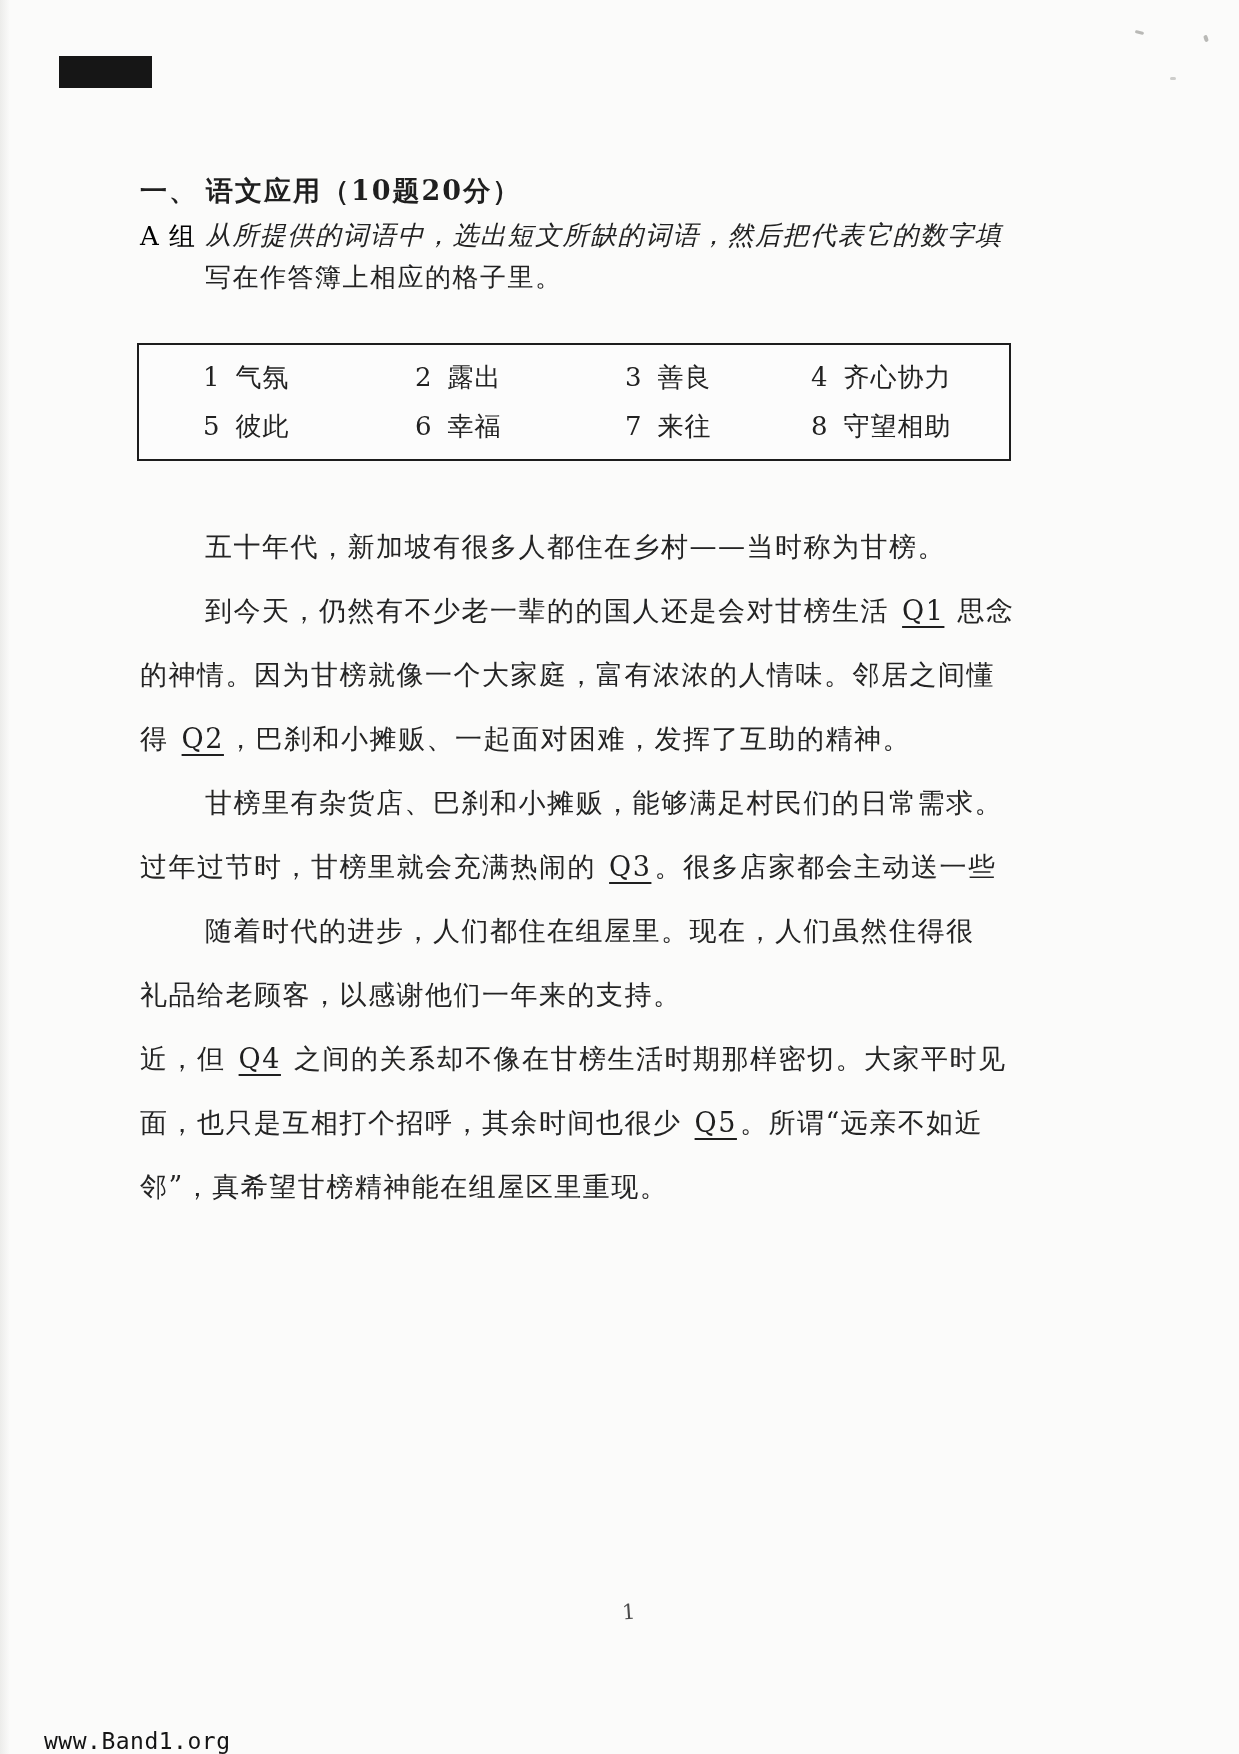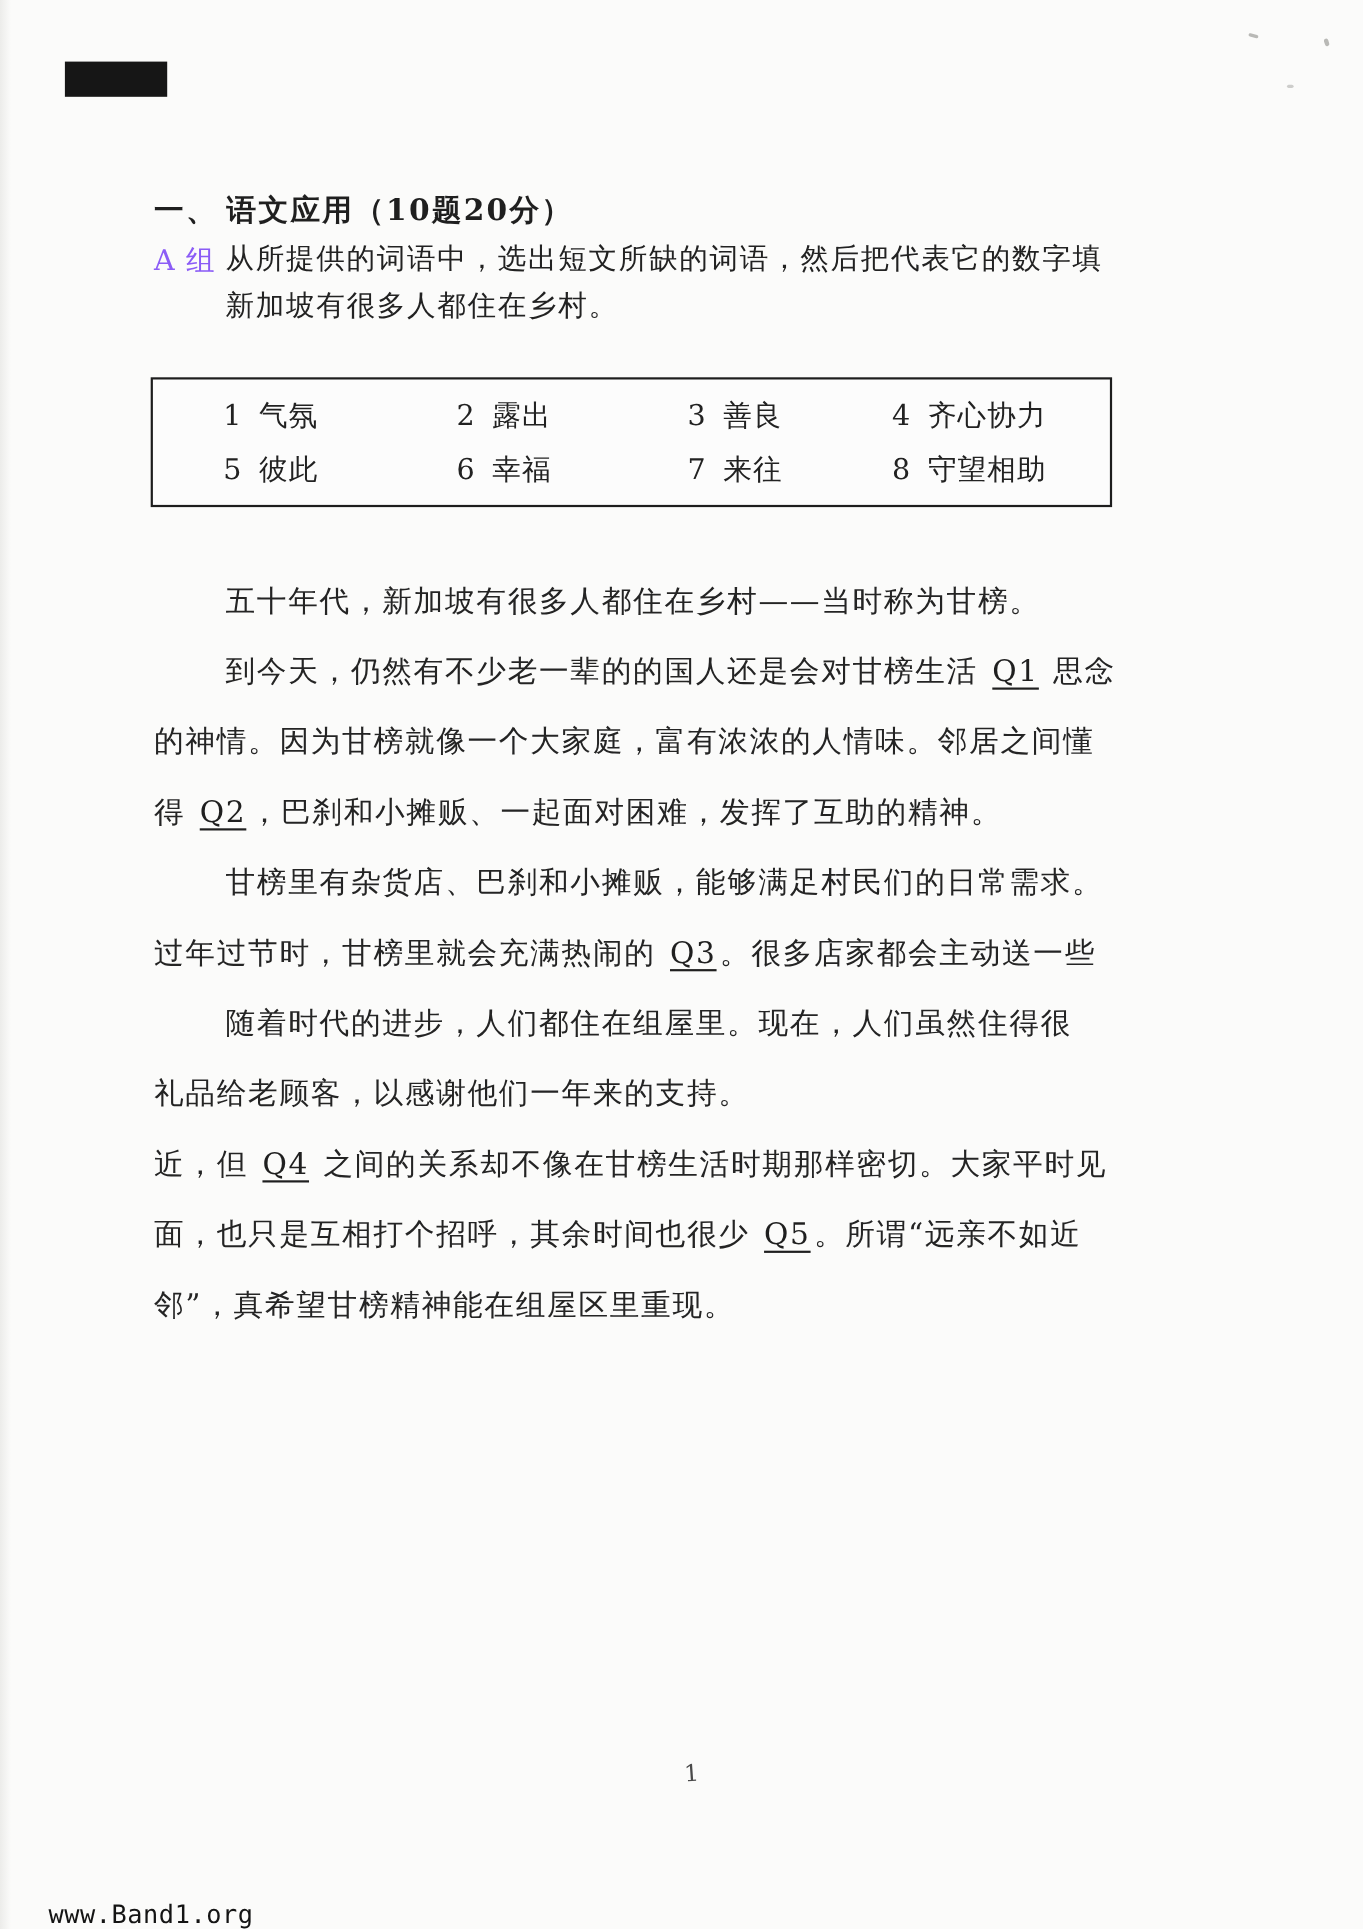--- a/index.html
+++ b/index.html
@@ -17,22 +17,22 @@
   }
   .redaction{position:absolute;left:59px;top:56px;width:93px;height:32px;background:#161616;}
   .speck{position:absolute;background:#b9b9b6;border-radius:2px;}
   .s1{left:1135px;top:31px;width:9px;height:3px;transform:rotate(14deg);}
   .s2{left:1204px;top:35px;width:4px;height:7px;transform:rotate(-18deg);}
   .s3{left:1170px;top:77px;width:6px;height:3px;opacity:.7;}
 
   .heading{position:absolute;left:140px;top:173px;display:flex;
     font-size:27px;font-weight:bold;letter-spacing:2px;color:#1f1f1f;}
   .heading .secnum{width:66px;}
-  .instr-label{position:absolute;left:140px;top:219px;font-size:26px;letter-spacing:1px;color:#8b5cf6;}
-  .instr1{position:absolute;left:205px;top:218px;font-size:26px;letter-spacing:1.5px;color:#222;white-space:nowrap;}
+  .instr-label{position:absolute;left:140px;top:219px;font-size:26px;letter-spacing:1px;color:#000000;}
+  .instr1{position:absolute;left:205px;top:218px;font-size:26px;letter-spacing:1.5px;color:#222;white-space:nowrap;font-style:italic;}
   .instr2{position:absolute;left:205px;top:260px;font-size:26px;letter-spacing:1.5px;color:#222;}
 
   .wordbank{
     position:absolute;left:137px;top:343px;width:874px;height:118px;
     border:2.5px solid #1d1d1d;box-sizing:border-box;background:rgba(255,255,255,.4);
     display:flex;flex-direction:column;justify-content:space-evenly;
   }
   .wb-row{display:flex;padding-left:64px;font-size:26px;letter-spacing:1px;color:#222;}
   .wb-cell{display:flex;align-items:baseline;}
   .wb-cell:nth-child(1){width:212px;}
@@ -62,21 +62,21 @@
   <div class="speck s2"></div>
   <div class="speck s3"></div>
 
   <div class="heading">
     <span class="secnum">一、</span>
     <span>语文应用（10题20分）</span>
   </div>
 
   <div class="instr-label">A 组</div>
   <div class="instr1">从所提供的词语中，选出短文所缺的词语，然后把代表它的数字填</div>
-  <div class="instr2">新加坡有很多人都住在乡村。</div>
+  <div class="instr2">写在作答簿上相应的格子里。</div>
 
   <div class="wordbank">
     <div class="wb-row">
       <span class="wb-cell">
         <span class="wb-num">1</span>
         <span>气氛</span>
       </span>
       <span class="wb-cell">
         <span class="wb-num">2</span>
         <span>露出</span>

